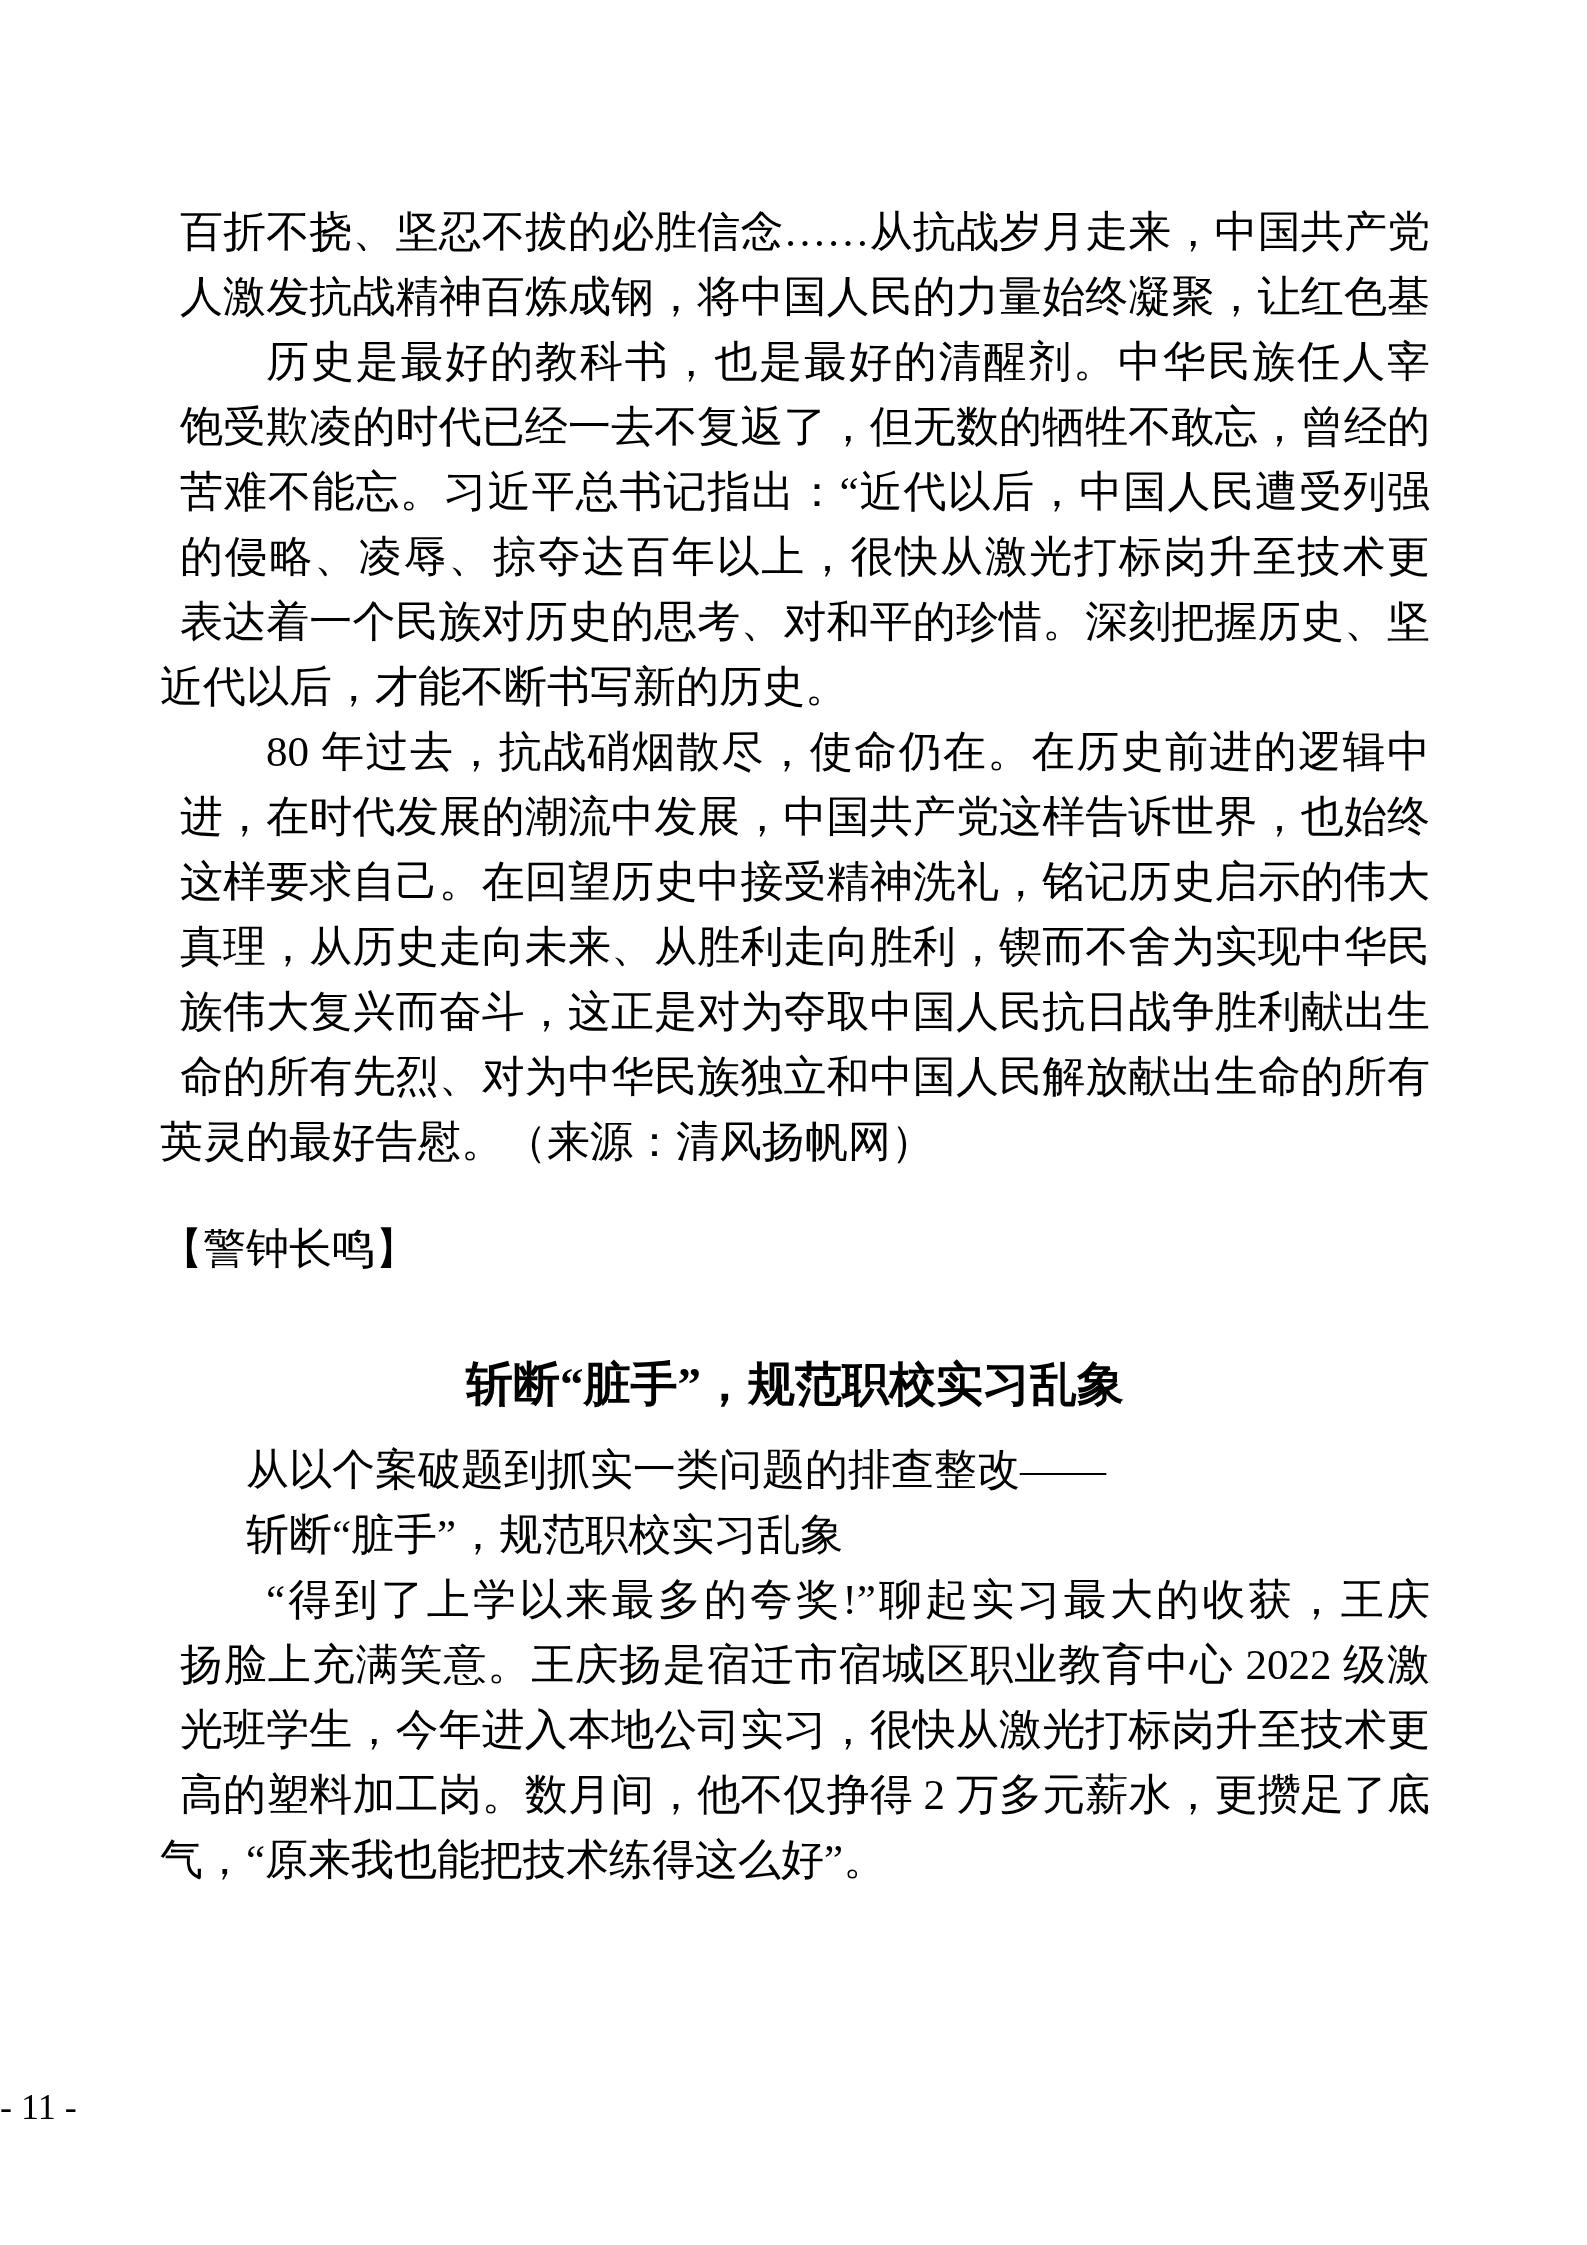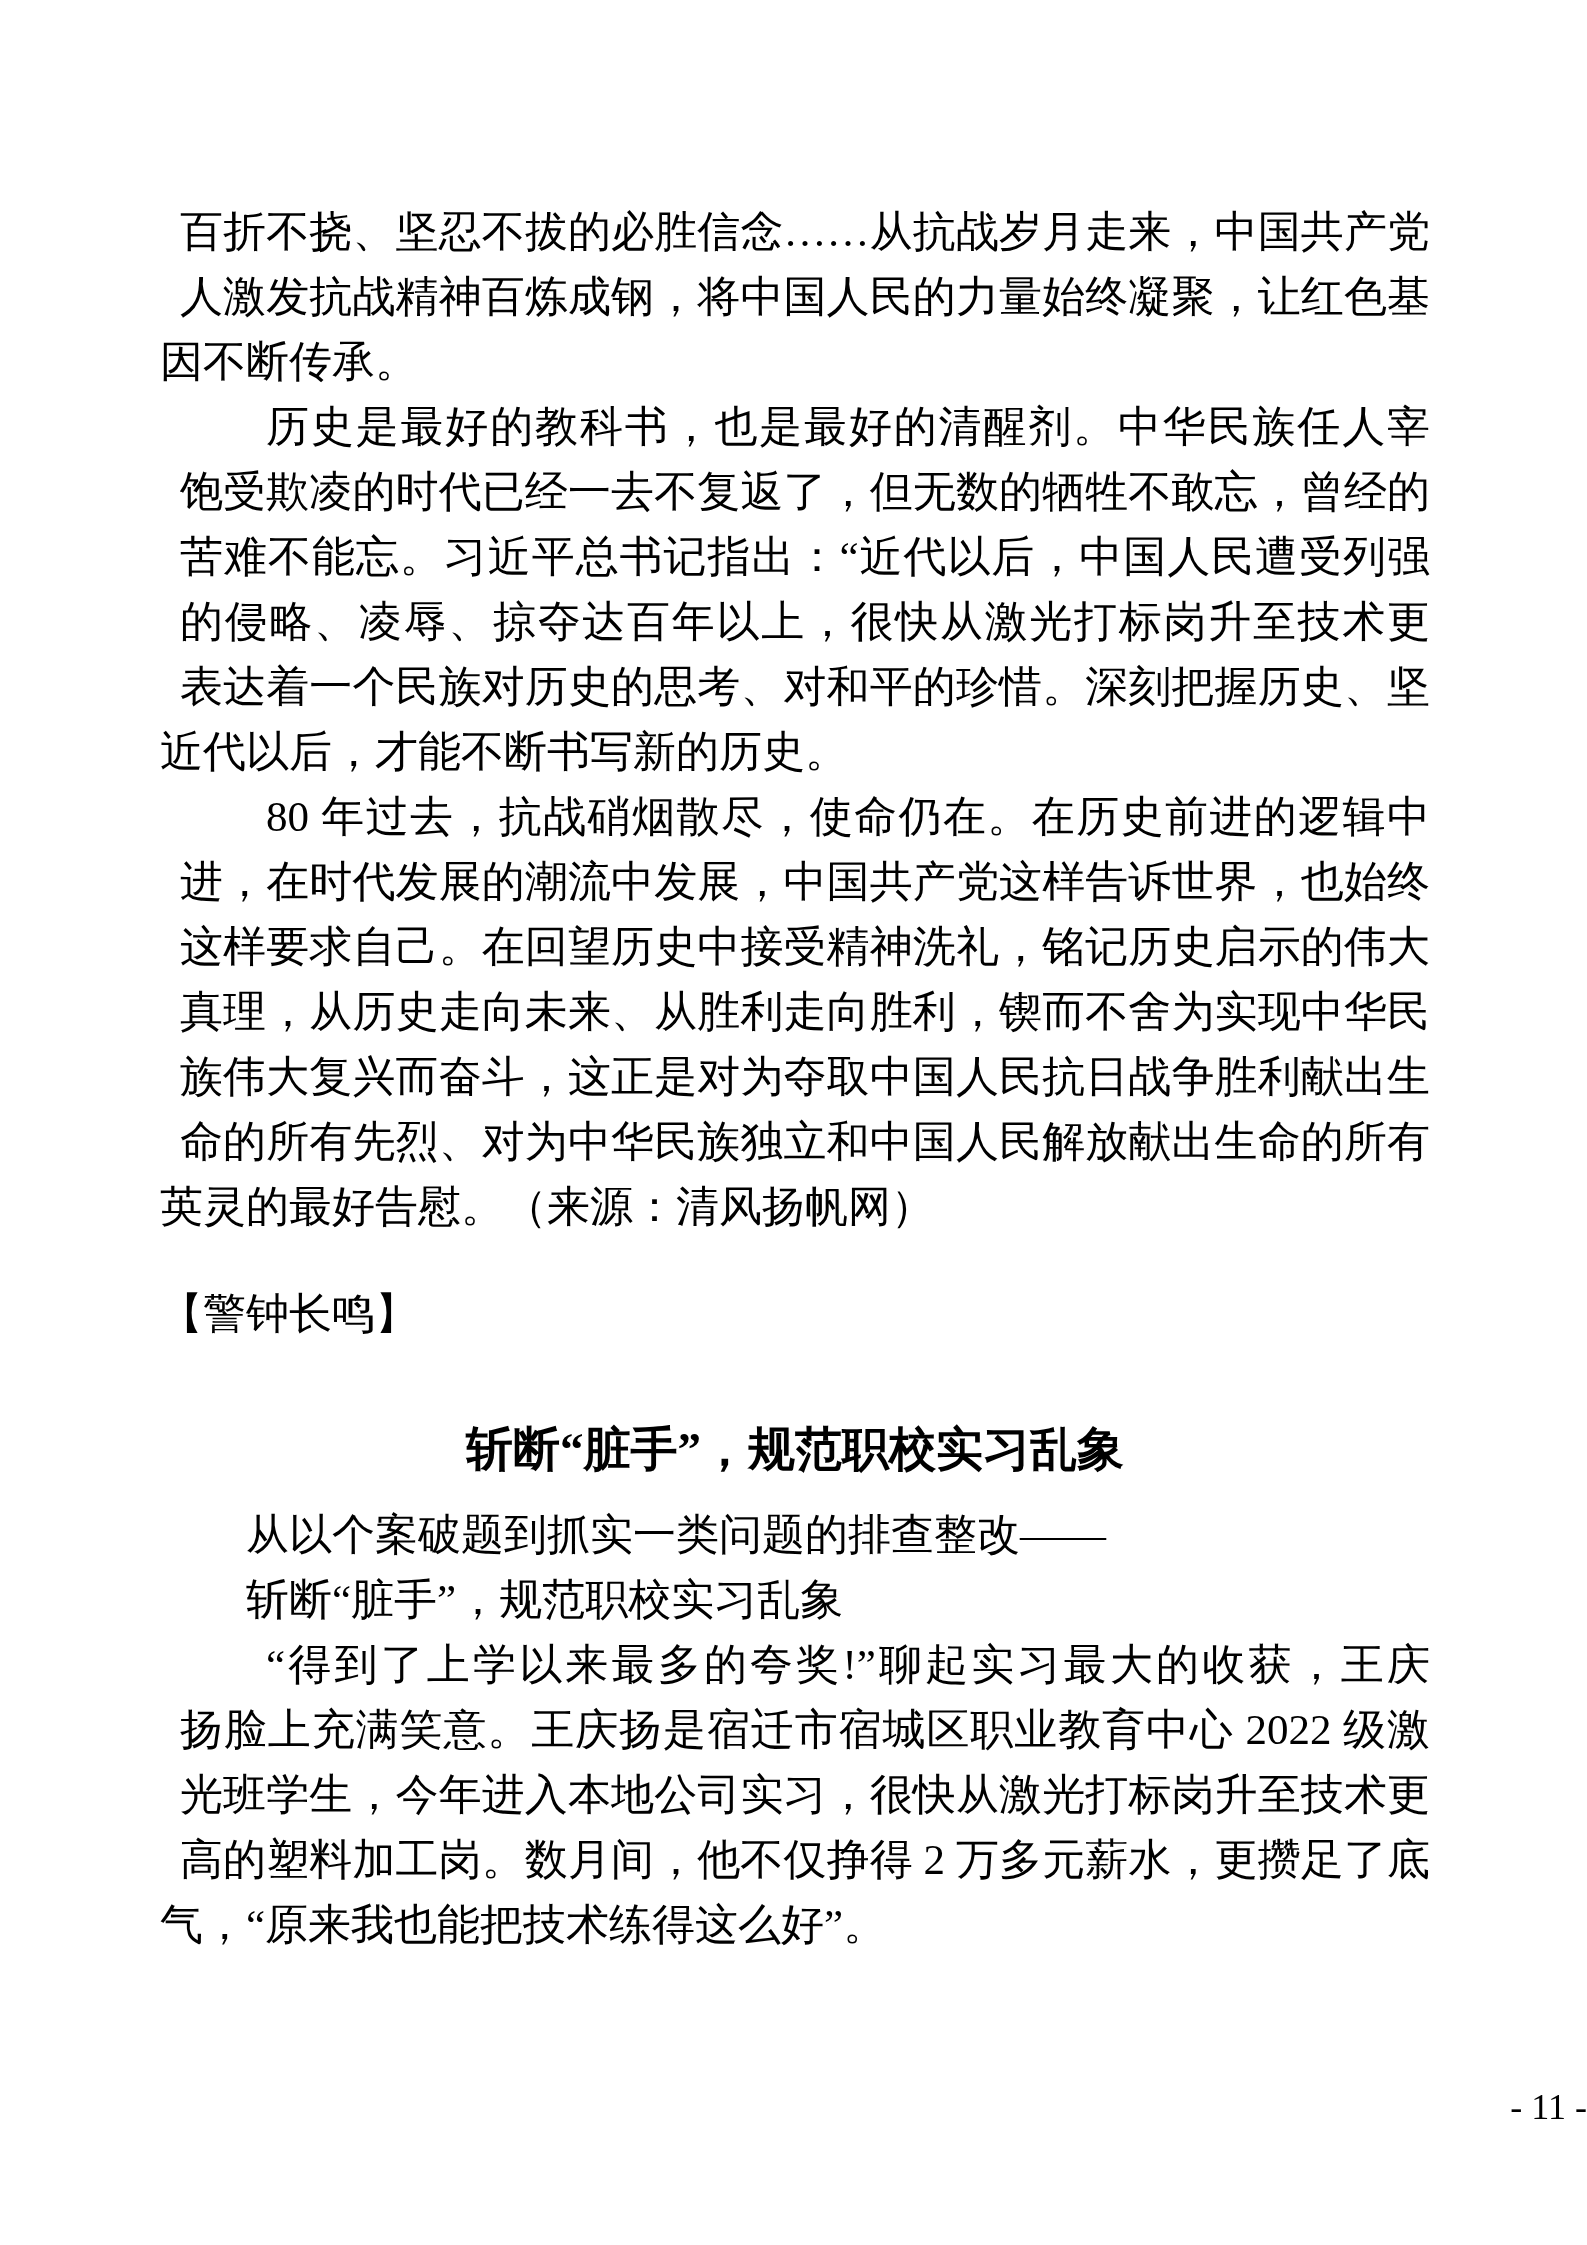--- a/index.html
+++ b/index.html
@@ -53,37 +53,36 @@
     height: 70px;
     font-weight: bold;
     text-align: center;
     font-family: "Liberation Serif", serif;
   }
   .footer {
     position: absolute;
     top: 2085px;
     left: 0;
     width: 100%;
-    text-align: right;
+    text-align: left;
     font-size: 36px;
     line-height: 44px;
     font-family: "Liberation Serif", serif;
     color: #000000;
   }
 </style>
 </head>
 <body>
 
 <div class="page">
   <div class="content">
 
     <div id="body-lines">
         <div class="line full">百折不挠、坚忍不拔的必胜信念……从抗战岁月走来，中国共产党</div>
         <div class="line full">人激发抗战精神百炼成钢，将中国人民的力量始终凝聚，让红色基</div>
-        <div class="line end">因不断传承。</div>
         <div class="line full indent">历史是最好的教科书，也是最好的清醒剂。中华民族任人宰割、</div>
         <div class="line full">饱受欺凌的时代已经一去不复返了，但无数的牺牲不敢忘，曾经的</div>
         <div class="line full">苦难不能忘。习近平总书记指出：“近代以后，中国人民遭受列强</div>
         <div class="line full">的侵略、凌辱、掠夺达百年以上，很快从激光打标岗升至技术更</div>
         <div class="line full">表达着一个民族对历史的思考、对和平的珍惜。深刻把握历史、坚</div>
         <div class="line end">近代以后，才能不断书写新的历史。</div>
         <div class="line full indent">80 年过去，抗战硝烟散尽，使命仍在。在历史前进的逻辑中前</div>
         <div class="line full">进，在时代发展的潮流中发展，中国共产党这样告诉世界，也始终</div>
         <div class="line full">这样要求自己。在回望历史中接受精神洗礼，铭记历史启示的伟大</div>
         <div class="line full">真理，从历史走向未来、从胜利走向胜利，锲而不舍为实现中华民</div>

